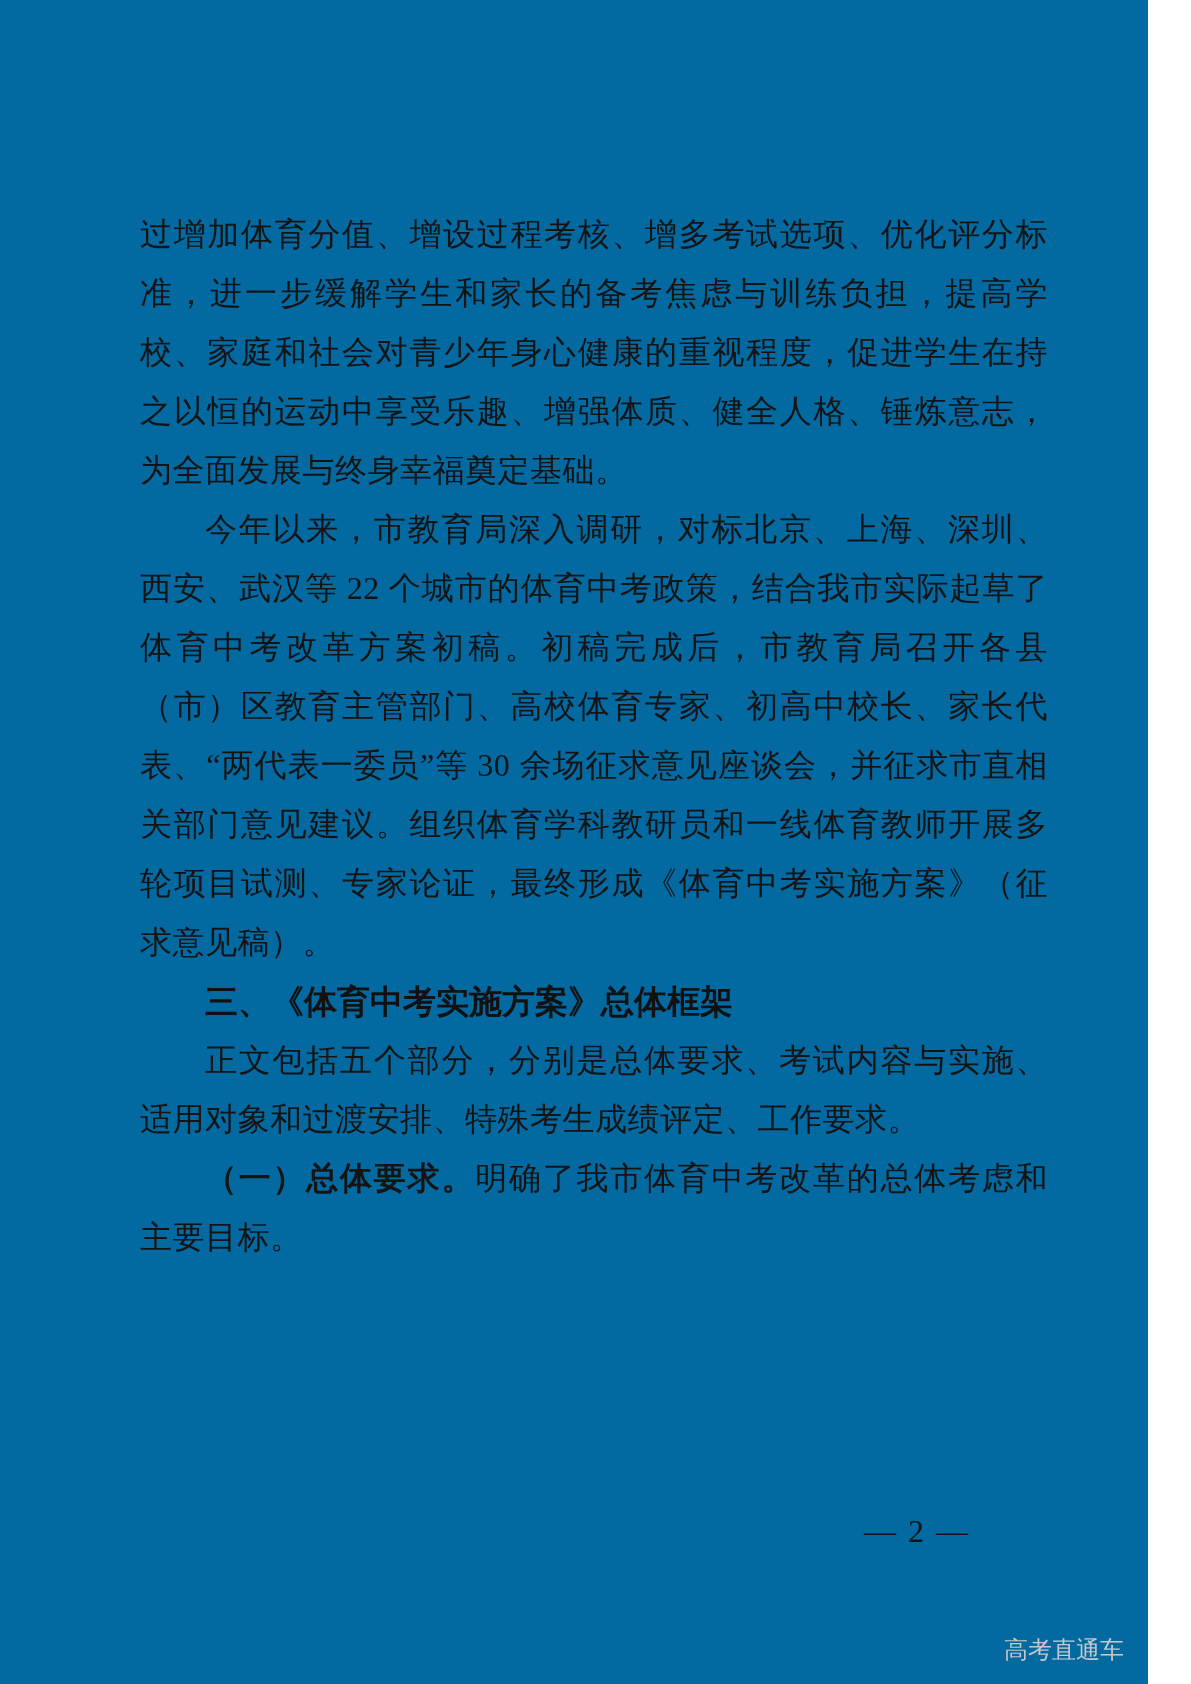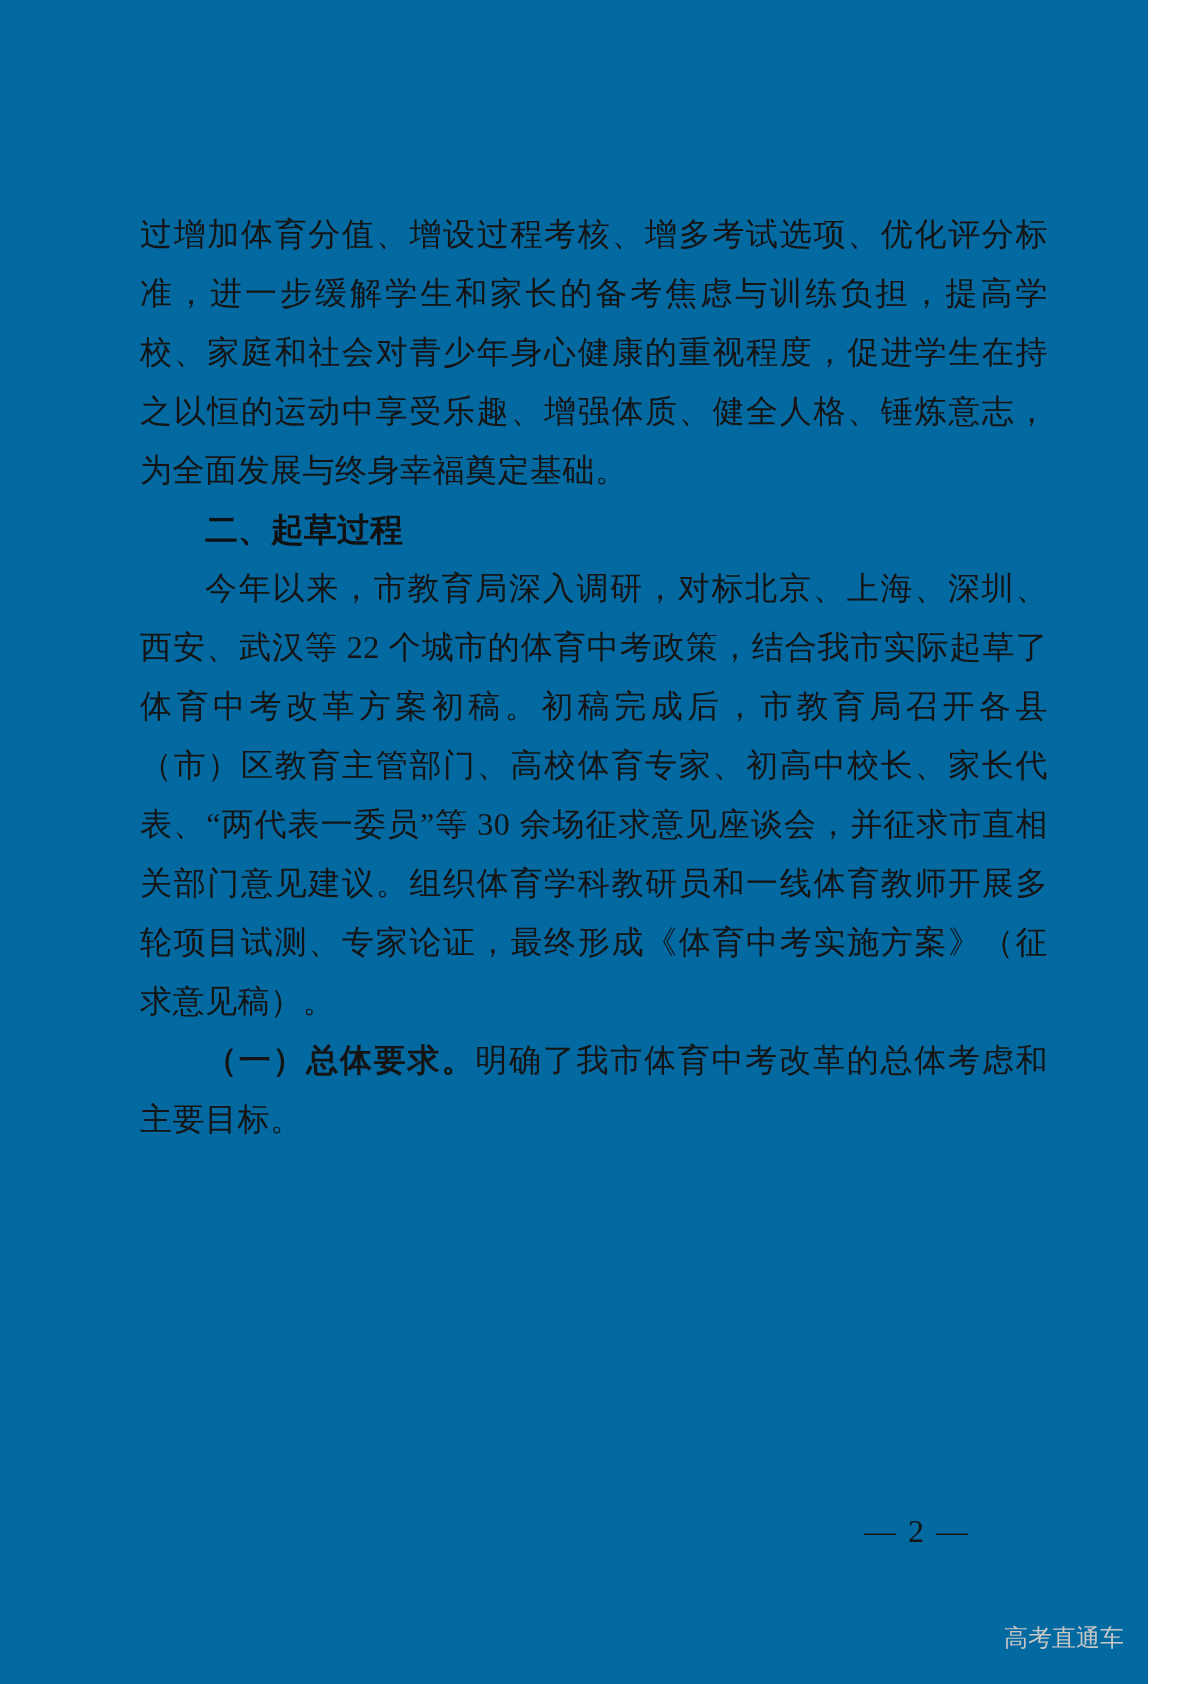--- a/index.html
+++ b/index.html
@@ -51,41 +51,42 @@
     right: 178px;
     font-size: 32px;
     line-height: 59px;
     letter-spacing: 2px;
     color: #141414;
     font-family: "Liberation Serif", "DejaVu Serif", serif;
   }
   .watermark {
     position: absolute;
     right: 24px;
-    bottom: 32px;
+    bottom: 20px;
     font-size: 24px;
     line-height: 28px;
     color: #c7c7c7;
     font-family: "Liberation Sans", "DejaVu Sans", sans-serif;
   }
 </style>
 </head>
 <body>
 
 <div class="page">
 
   <div class="content">
 
     <p class="body-para">过增加体育分值、增设过程考核、增多考试选项、优化评分标准，进一步缓解学生和家长的备考焦虑与训练负担，提高学校、家庭和社会对青少年身心健康的重视程度，促进学生在持之以恒的运动中享受乐趣、增强体质、健全人格、锤炼意志，为全面发展与终身幸福奠定基础。</p>
 
-    <p class="section-heading">二、起草过程</p>
 
     <p class="body-para indent2">今年以来，市教育局深入调研，对标北京、上海、深圳、西安、武汉等 22 个城市的体育中考政策，结合我市实际起草了体育中考改革方案初稿。初稿完成后，市教育局召开各县（市）区教育主管部门、高校体育专家、初高中校长、家长代表、“两代表一委员”等 30 余场征求意见座谈会，并征求市直相关部门意见建议。组织体育学科教研员和一线体育教师开展多轮项目试测、专家论证，最终形成《体育中考实施方案》（征求意见稿）。</p>
 
+    <p class="section-heading">三、《体育中考实施方案》总体框架</p>
 
+    <p class="body-para indent2">正文包括五个部分，分别是总体要求、考试内容与实施、适用对象和过渡安排、特殊考生成绩评定、工作要求。</p>
 
     <p class="body-para indent2"><span class="lead-bold">（一）总体要求。</span><span>明确了我市体育中考改革的总体考虑和主要目标。</span></p>
 
 
   </div>
 
   <div class="page-number">— 2 —</div>
 
   <div class="watermark">高考直通车</div>
 

